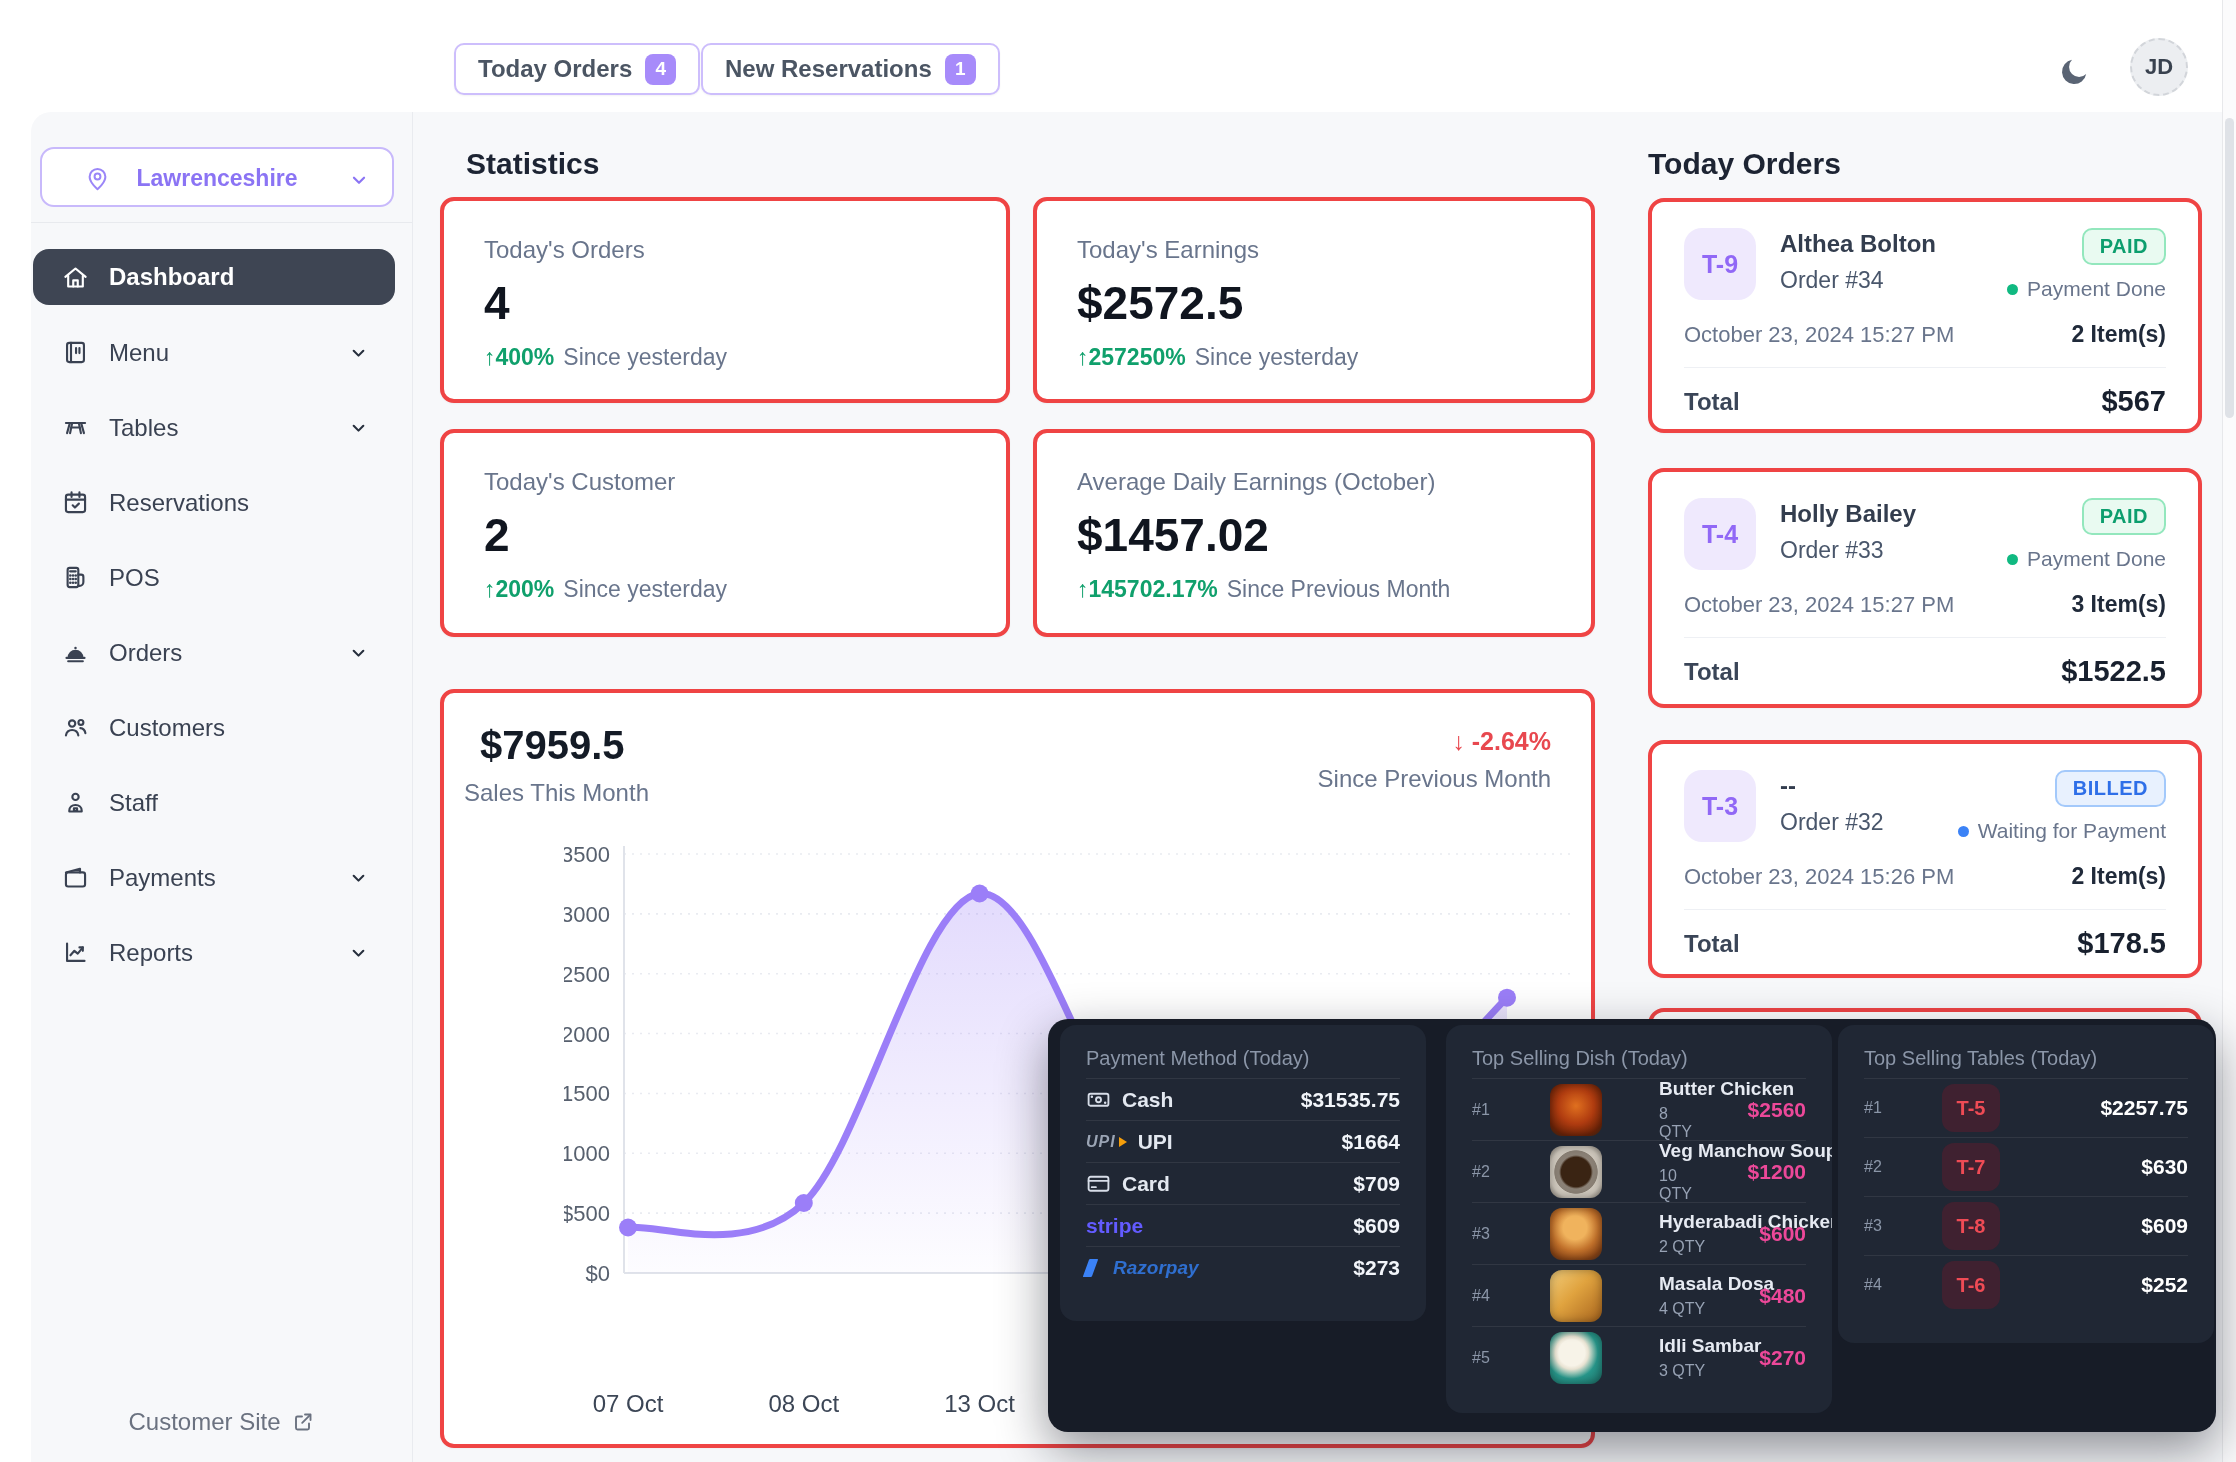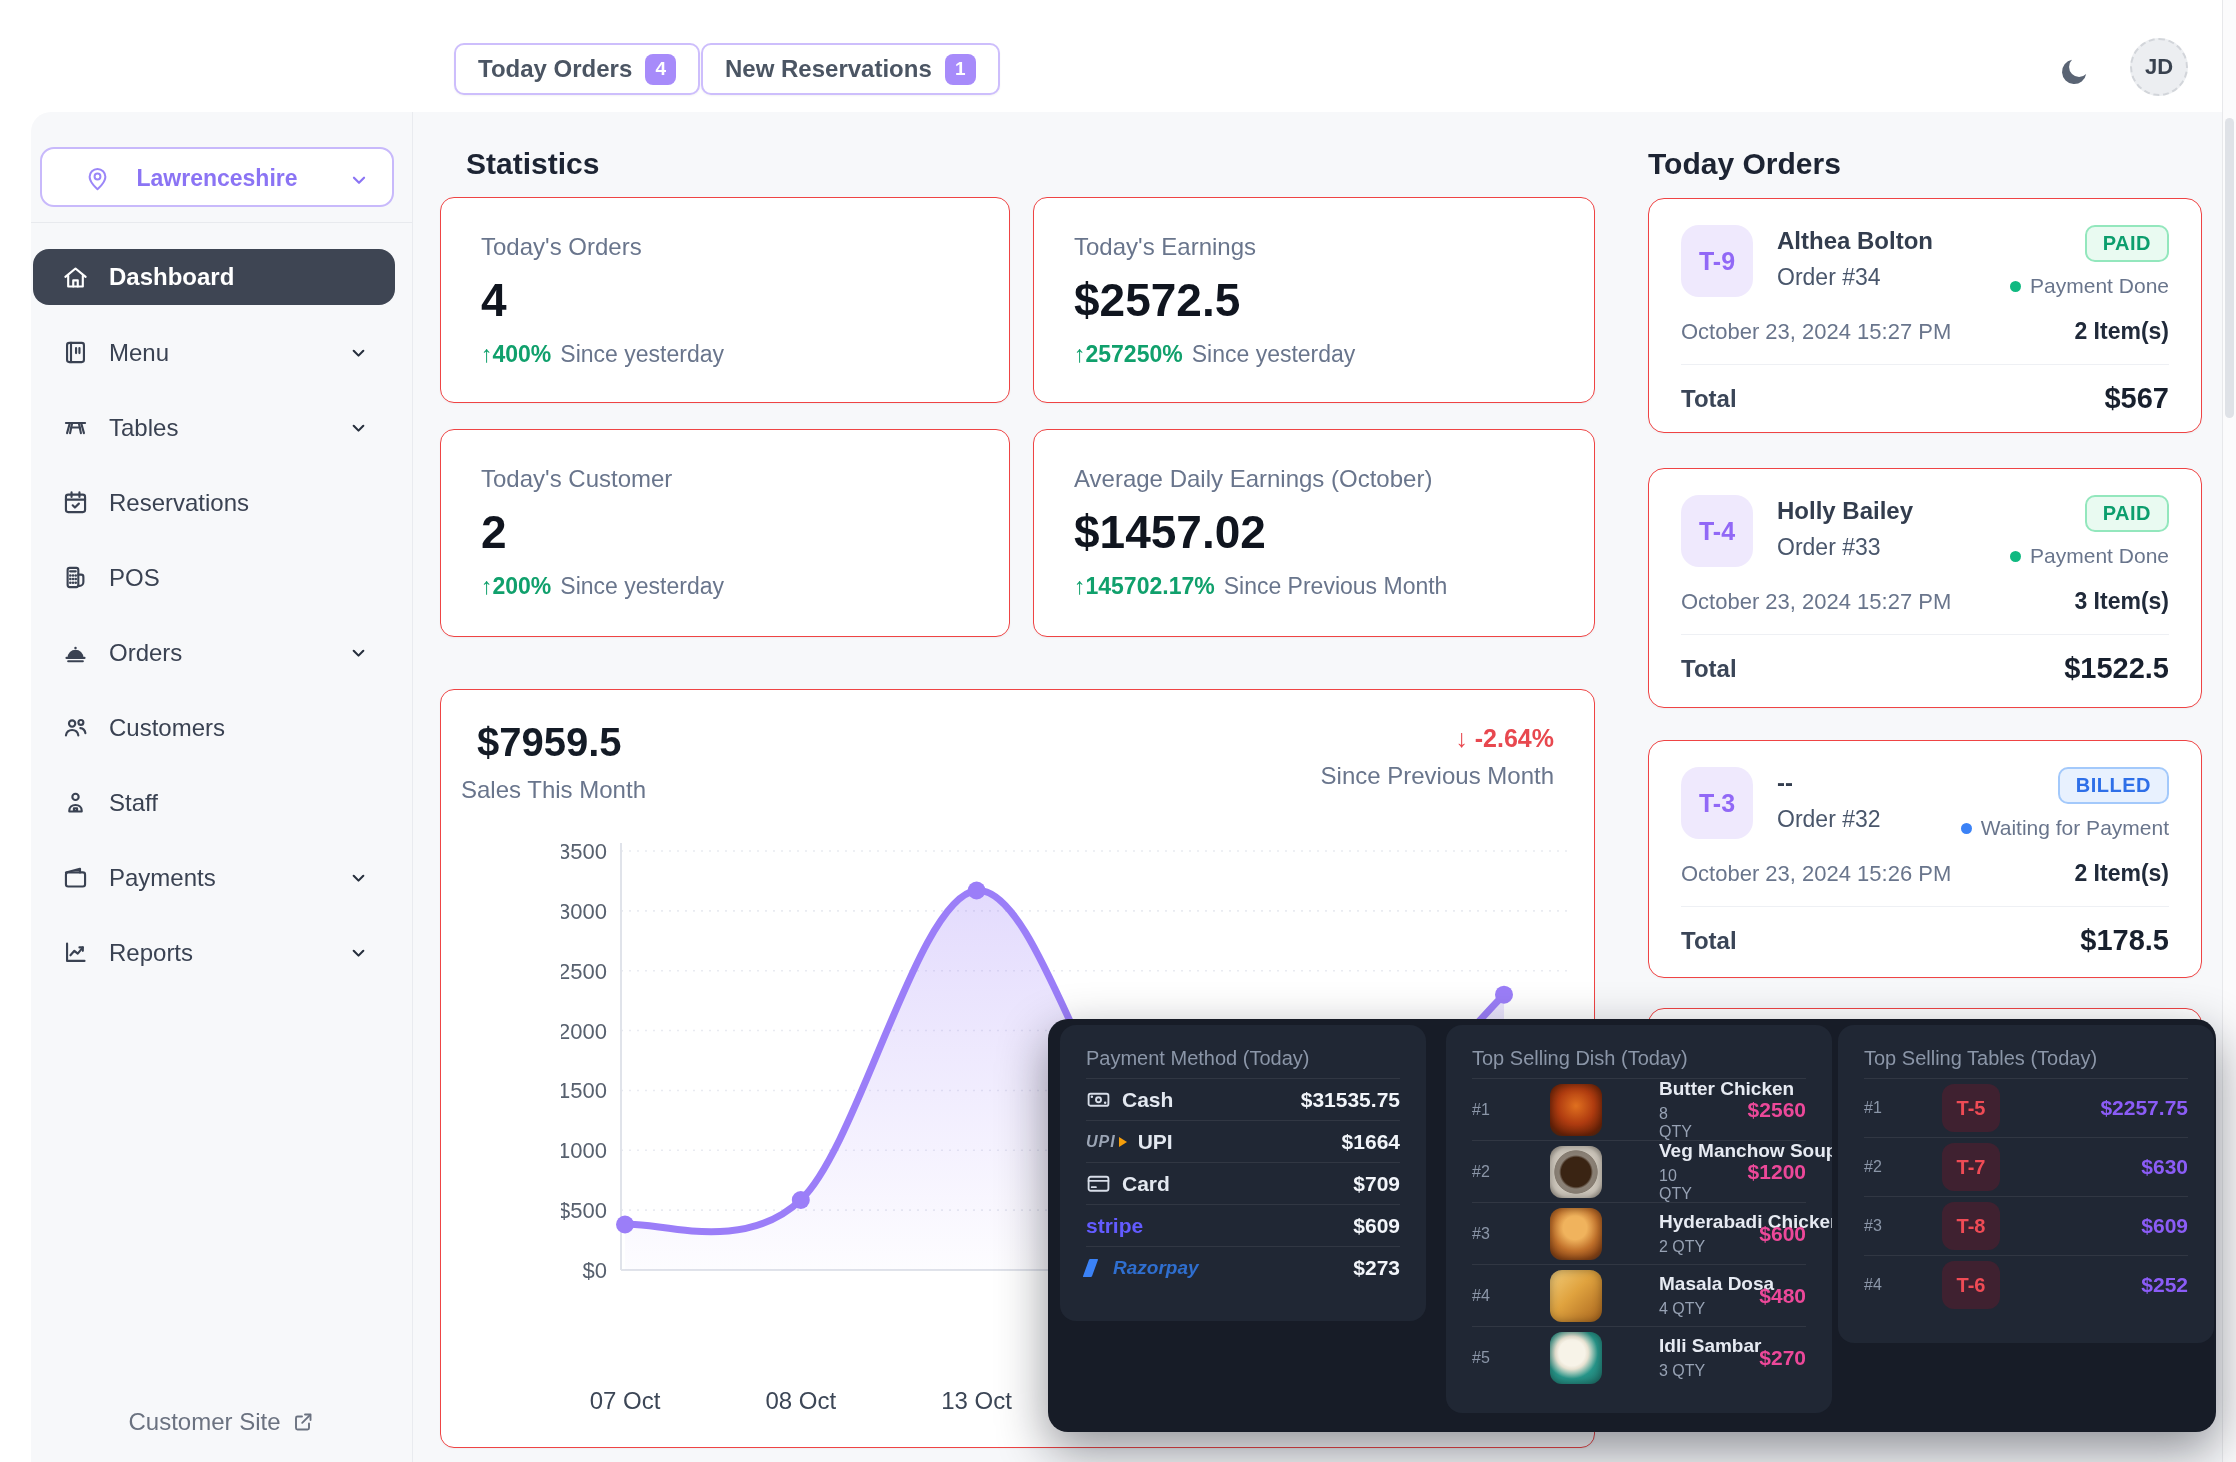--- a/index.html
+++ b/index.html
@@ -45,21 +45,21 @@
   .nav-item .nchev { position:absolute; right:26px; top:50%; transform:translateY(-50%); color:#272f3d; }
   #customer-site { left:31px; top:1408px; width:381px; display:flex; align-items:center; justify-content:center;
     gap:10px; color:#6b7280; font-size:24px; cursor:pointer; }
 
   
   .h1 { font-size:30px; font-weight:700; color:#1d2433; }
   #h-stats { left:466px; top:147px; }
   #h-orders { left:1648px; top:147px; }
 
   
-  .card { background:#fff; border:1px solid #ef4444; border-radius:14px; box-shadow:0 1px 2px rgba(16,24,40,.04); }
+  .card { background:#fff; border:4px solid #ef4444; border-radius:14px; box-shadow:0 1px 2px rgba(16,24,40,.04); }
   .stat { padding:35px 40px; }
   #stat-0 { left:440px;  top:197px; width:570px; height:206px; }
   #stat-1 { left:1033px; top:197px; width:562px; height:206px; }
   #stat-2 { left:440px;  top:429px; width:570px; height:208px; }
   #stat-3 { left:1033px; top:429px; width:562px; height:208px; }
   .stat .slabel { font-size:24px; color:#69758c; }
   .stat .svalue { font-size:46px; font-weight:700; color:#10151f; margin-top:12px; }
   .stat .strend { margin-top:14px; font-size:23px; color:#69758c; }
   .stat .strend b { color:#10a06c; font-weight:600; margin-right:9px; }
 
@@ -126,21 +126,21 @@
   .th3 { background:radial-gradient(circle at 48% 38%, #f0b35d 0% 28%, #c1712b 55%, #8a4516 80%, #5f3a2a 100%); }
   .th4 { background:linear-gradient(135deg, #f2cd7b 0%, #e0a33f 45%, #a8641d 100%); }
   .th5 { background:radial-gradient(circle at 42% 40%, #f7f3e8 0% 30%, #e8e2d2 38%, #27968a 60%, #1d6e66 100%); }
   .dish-info { min-width:0; }
   .dish-name { font-size:19px; font-weight:600; color:#e6eaf2; white-space:nowrap; }
   .dish-qty { font-size:16px; color:#97a2b4; margin-top:5px; }
   .dish-price { margin-left:auto; font-size:21px; font-weight:700; color:#ec4899; padding-left:10px; }
   .tbl-row { height:59px; }
   .tbl-badge { width:58px; height:48px; border-radius:12px; background:#3f2130; color:#ef4b55;
     font-size:20px; font-weight:700; display:flex; align-items:center; justify-content:center; margin-right:12px; flex:none; }
-  .tbl-amt { margin-left:auto; font-size:21px; font-weight:700; color:#8b5cf6; }
+  .tbl-amt { margin-left:auto; font-size:21px; font-weight:700; color:#ffffff; }
 </style>
 </head>
 <body>
 
 <div class="abs" id="app-bg"></div>
 <div class="abs" id="sidebar-border"></div>
 <div class="abs" id="scroll-track"></div>
 <div class="abs" id="scroll-thumb"></div>
 
 <div class="abs topbtn" id="btn-today">

